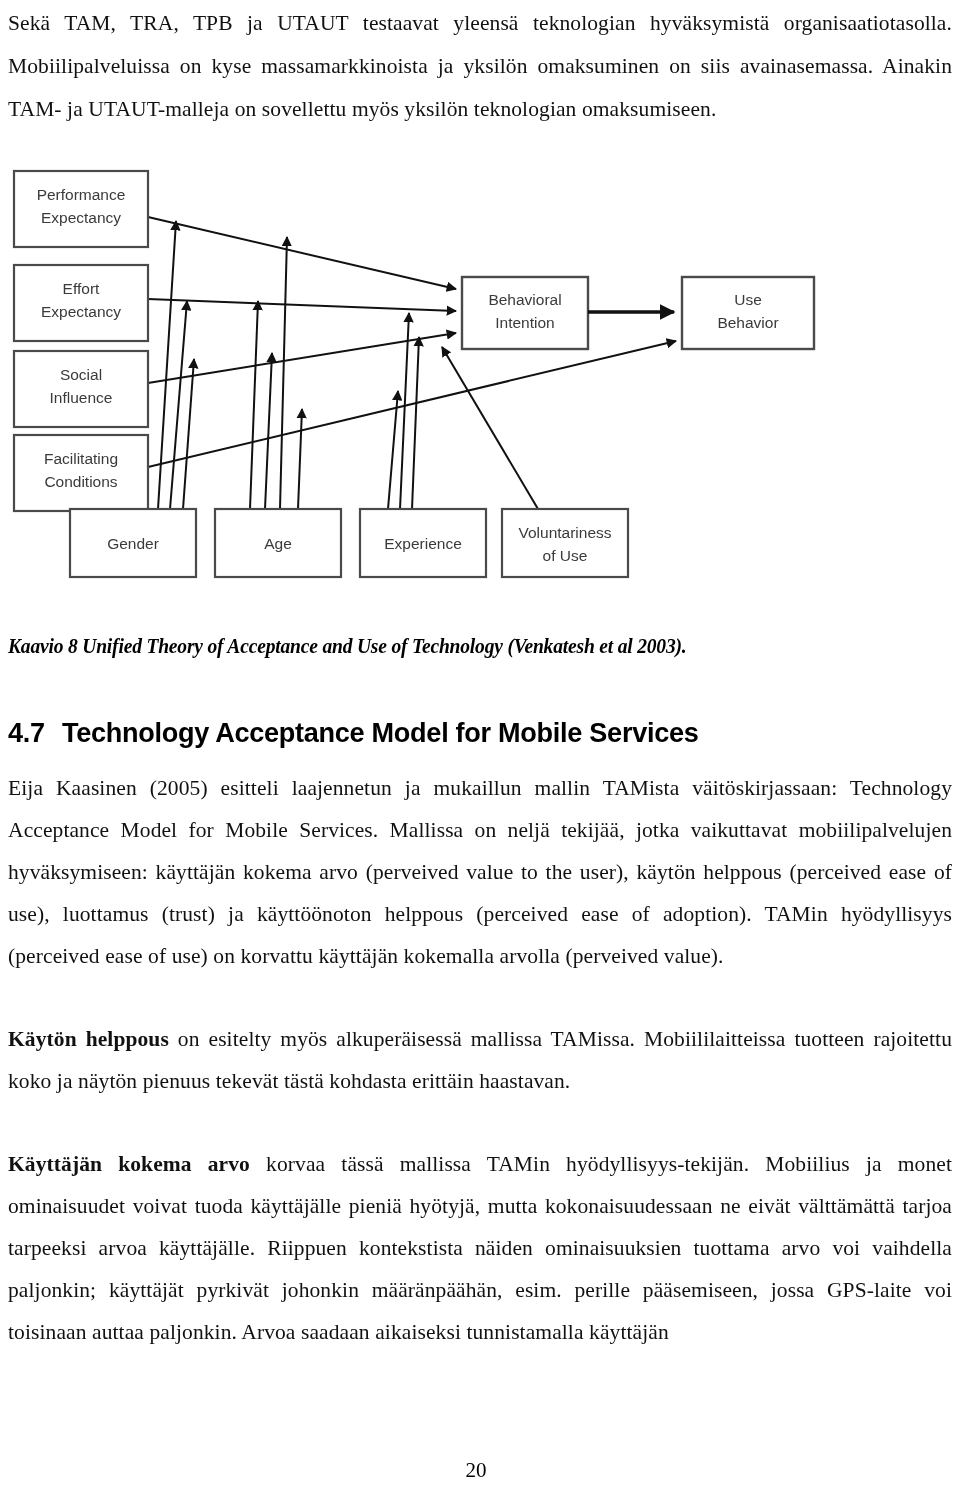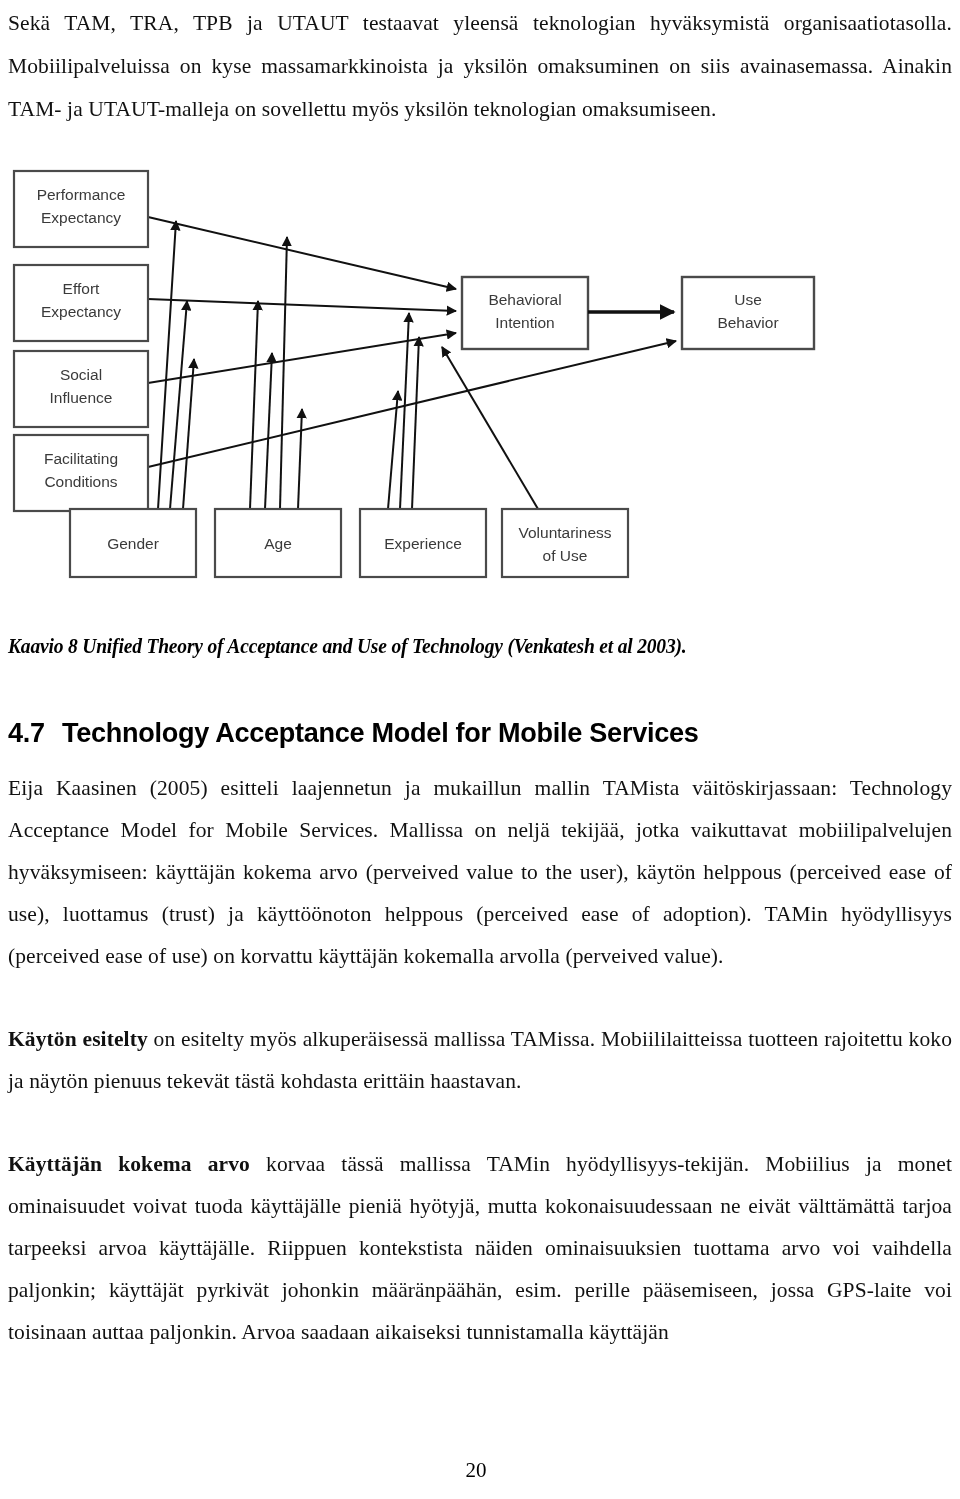--- a/index.html
+++ b/index.html
@@ -204,19 +204,19 @@
   </div>
 
   <p class="caption" style="margin-top:2px;">Kaavio 8 Unified Theory of Acceptance and Use of Technology (Venkatesh et al 2003).</p>
 
   <h2 class="heading" style="margin-top:56px;">
     <span class="num">4.7</span><span>Technology Acceptance Model for Mobile Services</span>
   </h2>
 
   <p class="para" style="margin-top:18px;">Eija Kaasinen (2005) esitteli laajennetun ja mukaillun mallin TAMista väitöskirjassaan: Technology Acceptance Model for Mobile Services. Mallissa on neljä tekijää, jotka vaikuttavat mobiilipalvelujen hyväksymiseen: käyttäjän kokema arvo (perveived value to the user), käytön helppous (perceived ease of use), luottamus (trust) ja käyttöönoton helppous (perceived ease of adoption). TAMin hyödyllisyys (perceived ease of use) on korvattu käyttäjän kokemalla arvolla (perveived value).</p>
 
-  <p class="para" style="margin-top:41px;"><b>Käytön esitelty</b><span> on esitelty myös alkuperäisessä mallissa TAMissa. Mobiililaitteissa tuotteen rajoitettu koko ja näytön pienuus tekevät tästä kohdasta erittäin haastavan.</span></p>
+  <p class="para" style="margin-top:41px;"><b>Käytön helppous</b><span> on esitelty myös alkuperäisessä mallissa TAMissa. Mobiililaitteissa tuotteen rajoitettu koko ja näytön pienuus tekevät tästä kohdasta erittäin haastavan.</span></p>
 
   <p class="para" style="margin-top:41px;"><b>Käyttäjän kokema arvo</b><span> korvaa tässä mallissa TAMin hyödyllisyys-tekijän. Mobiilius ja monet ominaisuudet voivat tuoda käyttäjälle pieniä hyötyjä, mutta kokonaisuudessaan ne eivät välttämättä tarjoa tarpeeksi arvoa käyttäjälle. Riippuen kontekstista näiden ominaisuuksien tuottama arvo voi vaihdella paljonkin; käyttäjät pyrkivät johonkin määränpäähän, esim. perille pääsemiseen, jossa GPS-laite voi toisinaan auttaa paljonkin. Arvoa saadaan aikaiseksi tunnistamalla käyttäjän</span></p>
 
   <div class="pagenum">20</div>
 
 </div>
 
 </body></html>

